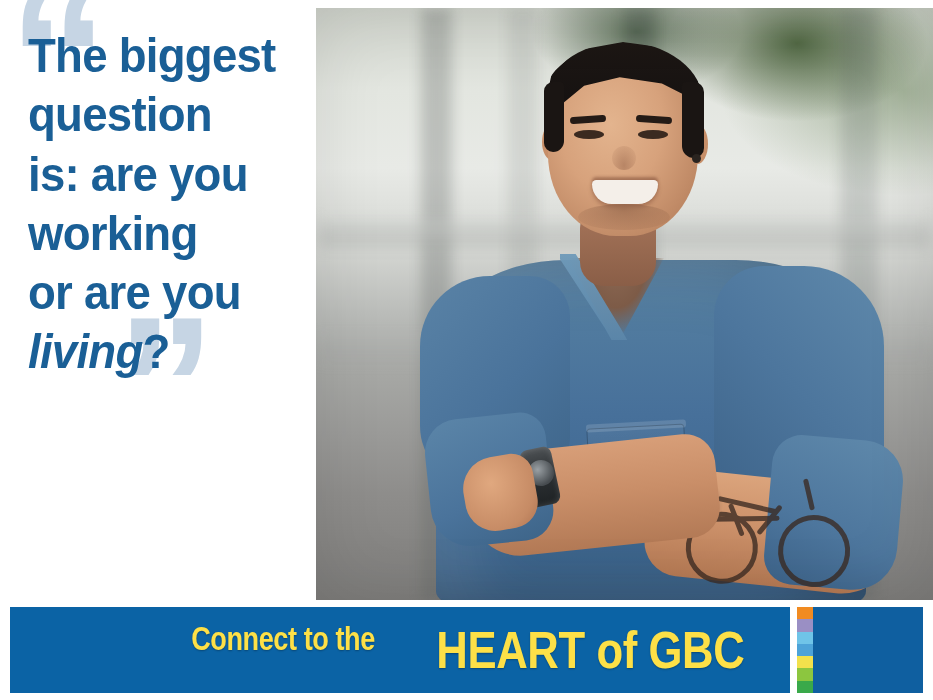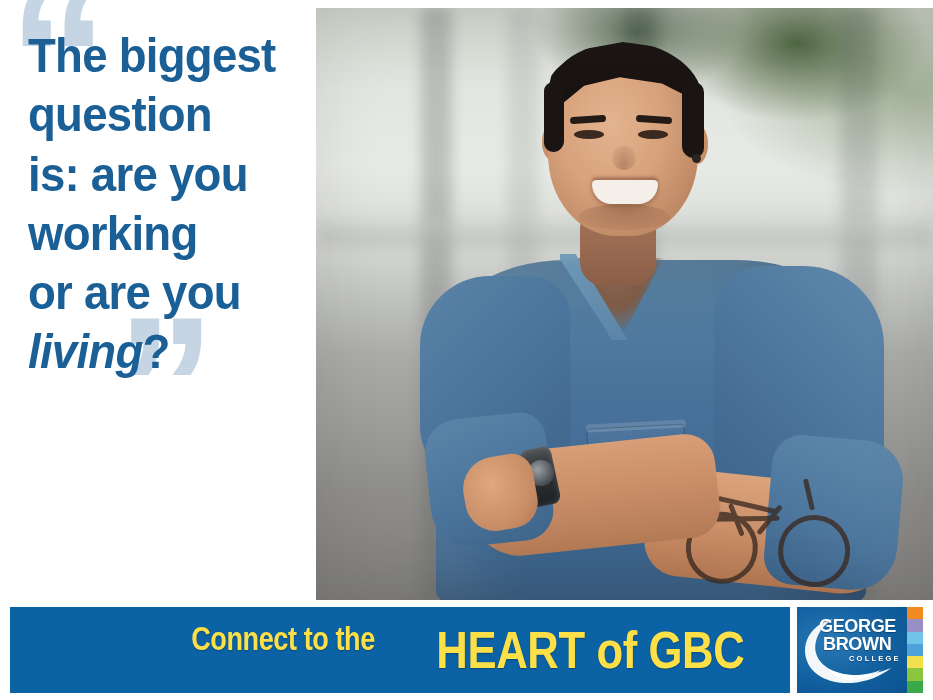--- a/index.html
+++ b/index.html
@@ -623,31 +623,20 @@
   </div>
 
   <div id="banner">
     <div id="banner-text">
       <span id="banner-lead">Connect to the</span>
       <span id="banner-main">HEART of GBC</span>
     </div>
   </div>
 
   <div id="logo-panel">
-    <div id="logo-mark">
-      <svg id="logo-swoosh" viewBox="0 0 104 72">
-        <path d="M34 4 C10 10 2 30 8 46 C13 60 30 69 52 68 C68 67 82 61 92 53 C80 58 66 61 54 60 C34 59 20 50 17 38 C14 26 21 12 34 4 Z" fill="#ffffff" opacity="0.95"></path>
-        <path d="M30 54 C44 62 64 62 82 55 C74 62 60 66 48 65 C40 64 34 60 30 54 Z" fill="#ffffff" opacity="0.9"></path>
-      </svg>
-      <div id="logo-words">
-        <div id="logo-george">GEORGE</div>
-        <div id="logo-brown">BROWN</div>
-        <div id="logo-college">COLLEGE</div>
-      </div>
-    </div>
     <div id="logo-stripes">
         <div style="background: rgb(241, 139, 33);"></div>
         <div style="background: rgb(154, 143, 196);"></div>
         <div style="background: rgb(111, 196, 232);"></div>
         <div style="background: rgb(77, 163, 216);"></div>
         <div style="background: rgb(242, 225, 76);"></div>
         <div style="background: rgb(140, 198, 63);"></div>
         <div style="background: rgb(58, 169, 74);"></div>
       </div>
   </div>

